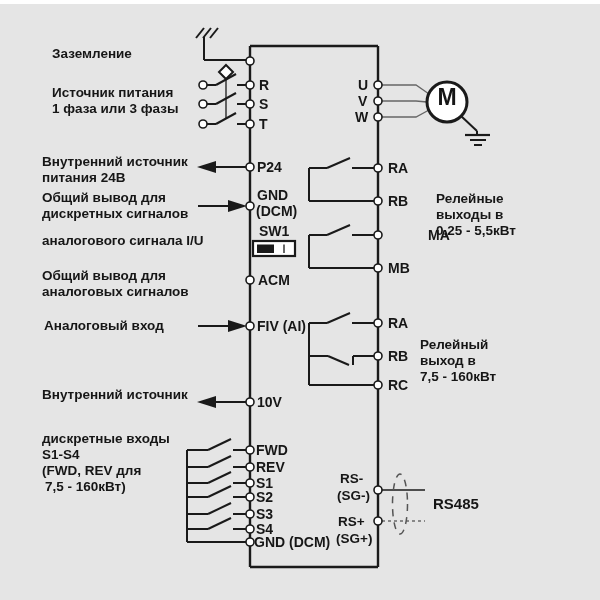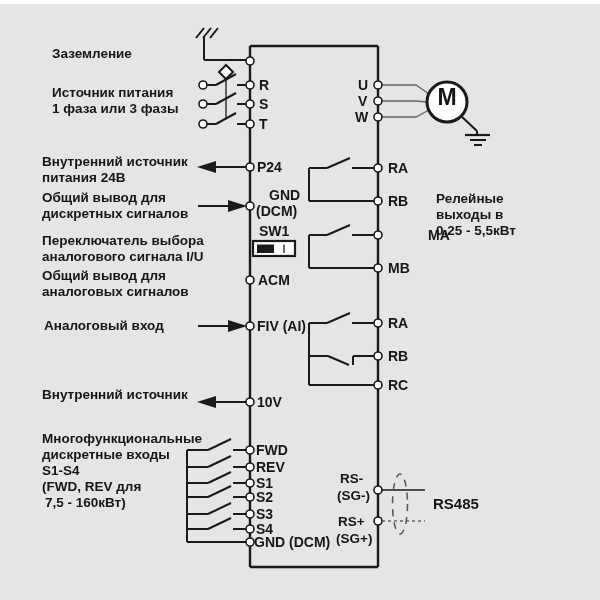--- a/index.html
+++ b/index.html
@@ -194,54 +194,57 @@
   </div>
   <div class="blk" style="left:42px;top:150px;">
     <span>Внутренний источник</span>
     <span>питания 24В</span>
   </div>
   <div class="blk" style="left:42px;top:186px;">
     <span>Общий вывод для</span>
     <span>дискретных сигналов</span>
   </div>
   <div class="blk" style="left:42px;top:229px;">
-    <span>Переключатель выбора</span>
     <span>аналогового сигнала I/U</span>
   </div>
   <div class="blk" style="left:42px;top:264px;">
     <span>Общий вывод для</span>
     <span>аналоговых сигналов</span>
   </div>
   <div class="blk" style="left:44px;top:314px;">
     <span>Аналоговый вход</span>
   </div>
   <div class="blk" style="left:42px;top:383px;">
     <span>Внутренний источник</span>
   </div>
   <div class="blk" style="left:42px;top:427px;">
-    <span>Многофункциональные</span>
     <span>дискретные входы</span>
     <span>S1-S4</span>
     <span>(FWD, REV для</span>
     <span style="padding-left:3px;">7,5 - 160кВт)</span>
   </div>
 
   <div class="lbl motor-m ctr" style="left:433px;top:85px;width:28px;">M</div>
   <div class="blk" style="left:420px;top:187px;margin-left:16px;">
     <span>Релейные</span>
     <span>выходы в</span>
     <span>0,25 - 5,5кВт</span>
   </div>
+  <div class="blk" style="left:420px;top:333px;">
+    <span>Релейный</span>
+    <span>выход  в</span>
+    <span>7,5 - 160кВт</span>
+  </div>
   <div class="lbl" style="left:433px;top:492px;font-size:15px;">RS485</div>
 
   <span class="lbl term" style="left:259px;top:73px;">R</span>
   <span class="lbl term" style="left:259px;top:92px;">S</span>
   <span class="lbl term" style="left:259px;top:112px;">T</span>
   <span class="lbl term" style="left:257px;top:155px;">P24</span>
-  <span class="lbl term" style="left:257px;top:183px;margin-left:12px;">GND</span>
+  <span class="lbl term" style="left:257px;top:183px;">GND</span>
   <span class="lbl term" style="left:256px;top:199px;">(DCM)</span>
   <span class="lbl term" style="left:259px;top:219px;">SW1</span>
   <span class="lbl term" style="left:258px;top:268px;">ACM</span>
   <span class="lbl term" style="left:257px;top:314px;">FIV (AI)</span>
   <span class="lbl term" style="left:257px;top:390px;">10V</span>
   <span class="lbl term" style="left:256px;top:438px;">FWD</span>
   <span class="lbl term" style="left:256px;top:455px;">REV</span>
   <span class="lbl term" style="left:256px;top:471px;">S1</span>
   <span class="lbl term" style="left:256px;top:485px;">S2</span>
   <span class="lbl term" style="left:256px;top:502px;">S3</span>

